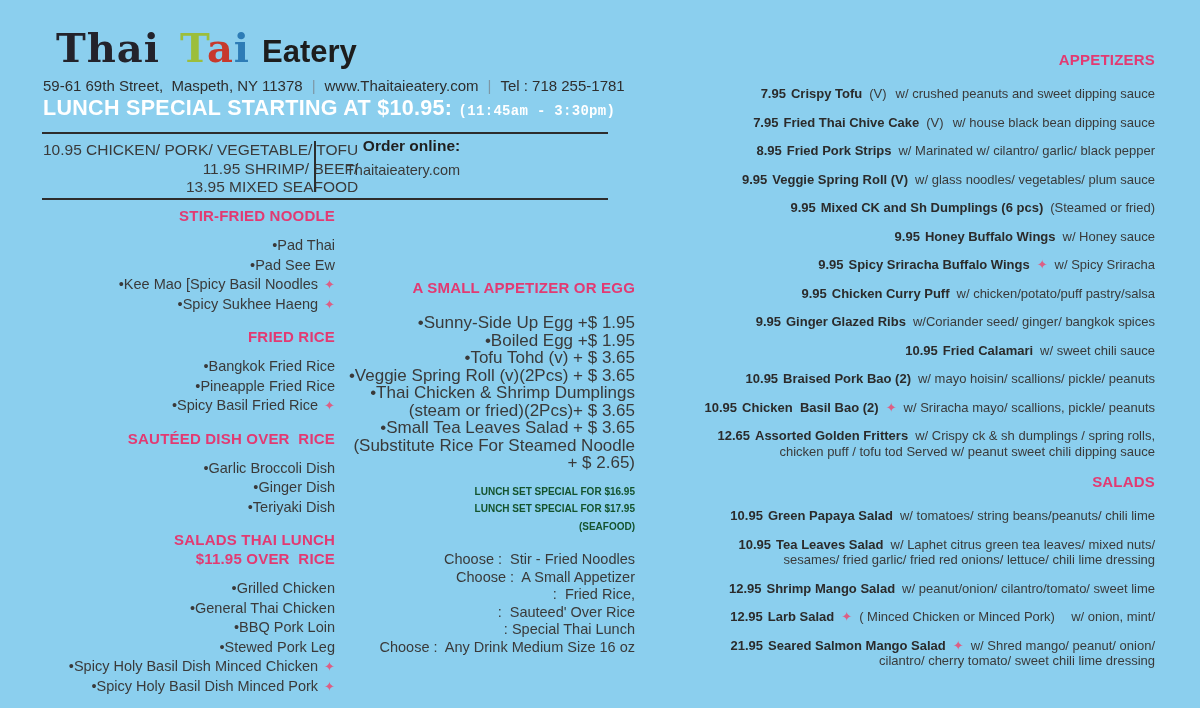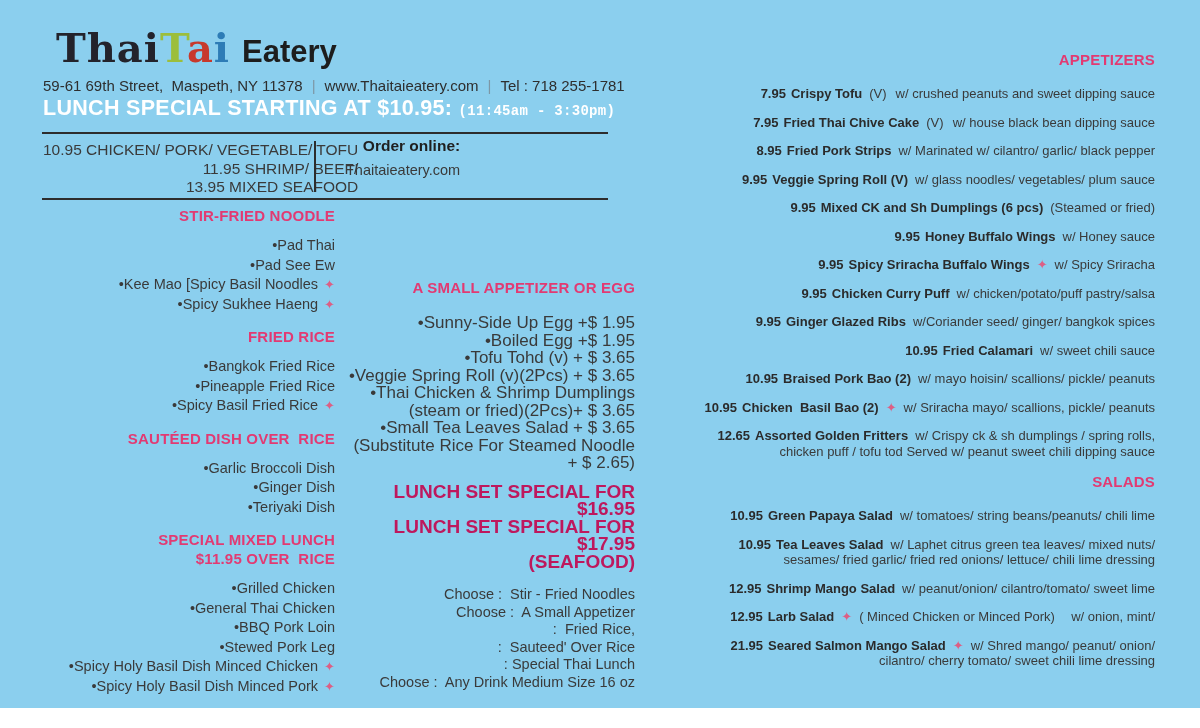--- a/index.html
+++ b/index.html
@@ -6,21 +6,21 @@
   .page {
     position:relative; width:1200px; height:708px;
     background:#8bcfee; overflow:hidden;
     font-family:"Liberation Sans", sans-serif; color:#3a3a3a;text-align:right;
   }
   .pre { white-space:pre-wrap; }
 
   
   .logo { position:absolute; left:56px; top:24px; display:flex; align-items:baseline; }
   .logo-thai { font-family:"DejaVu Serif", serif; font-weight:bold; font-size:40px; color:#23232b; letter-spacing:1px; }
-  .logo-tai  { font-family:"DejaVu Serif", serif; font-weight:bold; font-size:40px; margin-left:0; letter-spacing:1px; }
+  .logo-tai  { font-family:"DejaVu Serif", serif; font-weight:bold; font-size:40px; margin-left:20px; letter-spacing:1px; }
   .logo-tai .lt-t { color:#9cbe3b; }
   .logo-tai .lt-a { color:#c7392c; }
   .logo-tai .lt-i { color:#2d7cb6; }
   .logo-eatery { font-size:31px; font-weight:bold; color:#1d1d1d; margin-left:12px; }
 
   .address { position:absolute; left:43px; top:77px; font-size:15px; color:#2e2e2e; }
   .address .sep { color:#7d97a6; margin:0 9px; font-weight:400; }
 
   .banner { position:absolute; left:43px; top:96px; color:#ffffff; font-weight:bold; font-size:21.5px; letter-spacing:0.3px; }
   .banner-hours { font-size:14px;font-family:Liberation Mono, monospace; }
@@ -44,21 +44,21 @@
   .col-left .l-sec { margin-bottom:13px; }
   .col-left .sec-title { margin-bottom:11px; }
   .l-item { font-size:14.5px; line-height:19.5px; }
   .bullet { display:inline-block; width:13px; color:#3a3a3a; }
 
   
   .col-mid { position:absolute; left:335px; top:278px; width:300px; }
   .col-mid .sec-title { margin-bottom:17px; }
   .m-item { font-size:17px; line-height:17.5px; }
   .set-block { margin-top:11px; }
-  .set-title { color:#be185d; font-weight:bold; font-size:19px; line-height:17.5px; }
+  .set-title { color:#14532d; font-weight:bold; font-size:10px; line-height:17.5px; }
   .choose-block { margin-top:16px; }
   .choose-line { font-size:14.5px; line-height:17.5px; white-space:pre; }
 
   
   .col-right { position:absolute; left:650px; top:50px; width:505px; }
   .col-right .sec-title { margin-bottom:17px; }
   .r-sec { margin-bottom:3px; }
   .r-item { font-size:13px; line-height:15.5px; margin-bottom:13px; }
   .r-price { font-weight:bold; color:#2b2b2b; margin-right:5px; }
   .r-name  { font-weight:bold; color:#2b2b2b; margin-right:7px; }
@@ -142,21 +142,21 @@
       <div>
 
       <div class="l-item"><span class="bullet">•</span><span class="pre">Garlic Broccoli Dish</span></div>
           <div class="l-item"><span class="bullet">•</span><span class="pre">Ginger Dish</span></div>
           <div class="l-item"><span class="bullet">•</span><span class="pre">Teriyaki Dish</span></div>
         </div>
     </div>
       <div class="l-sec">
       <div class="sec-title">
 
-      <div class="pre">SPECIAL MIXED LUNCH</div>
+      <div class="pre">SALADS THAI LUNCH</div>
           <div class="pre">$11.95 OVER  RICE</div>
         </div>
       <div>
 
       <div class="l-item"><span class="bullet">•</span><span class="pre">Grilled Chicken</span></div>
           <div class="l-item"><span class="bullet">•</span><span class="pre">General Thai Chicken</span></div>
           <div class="l-item"><span class="bullet">•</span><span class="pre">BBQ Pork Loin</span></div>
           <div class="l-item"><span class="bullet">•</span><span class="pre">Stewed Pork Leg</span></div>
           <div class="l-item"><span class="bullet">•</span><span class="pre">Spicy Holy Basil Dish Minced Chicken</span><span class="star">✦</span></div>
           <div class="l-item"><span class="bullet">•</span><span class="pre">Spicy Holy Basil Dish Minced Pork</span><span class="star">✦</span></div>

